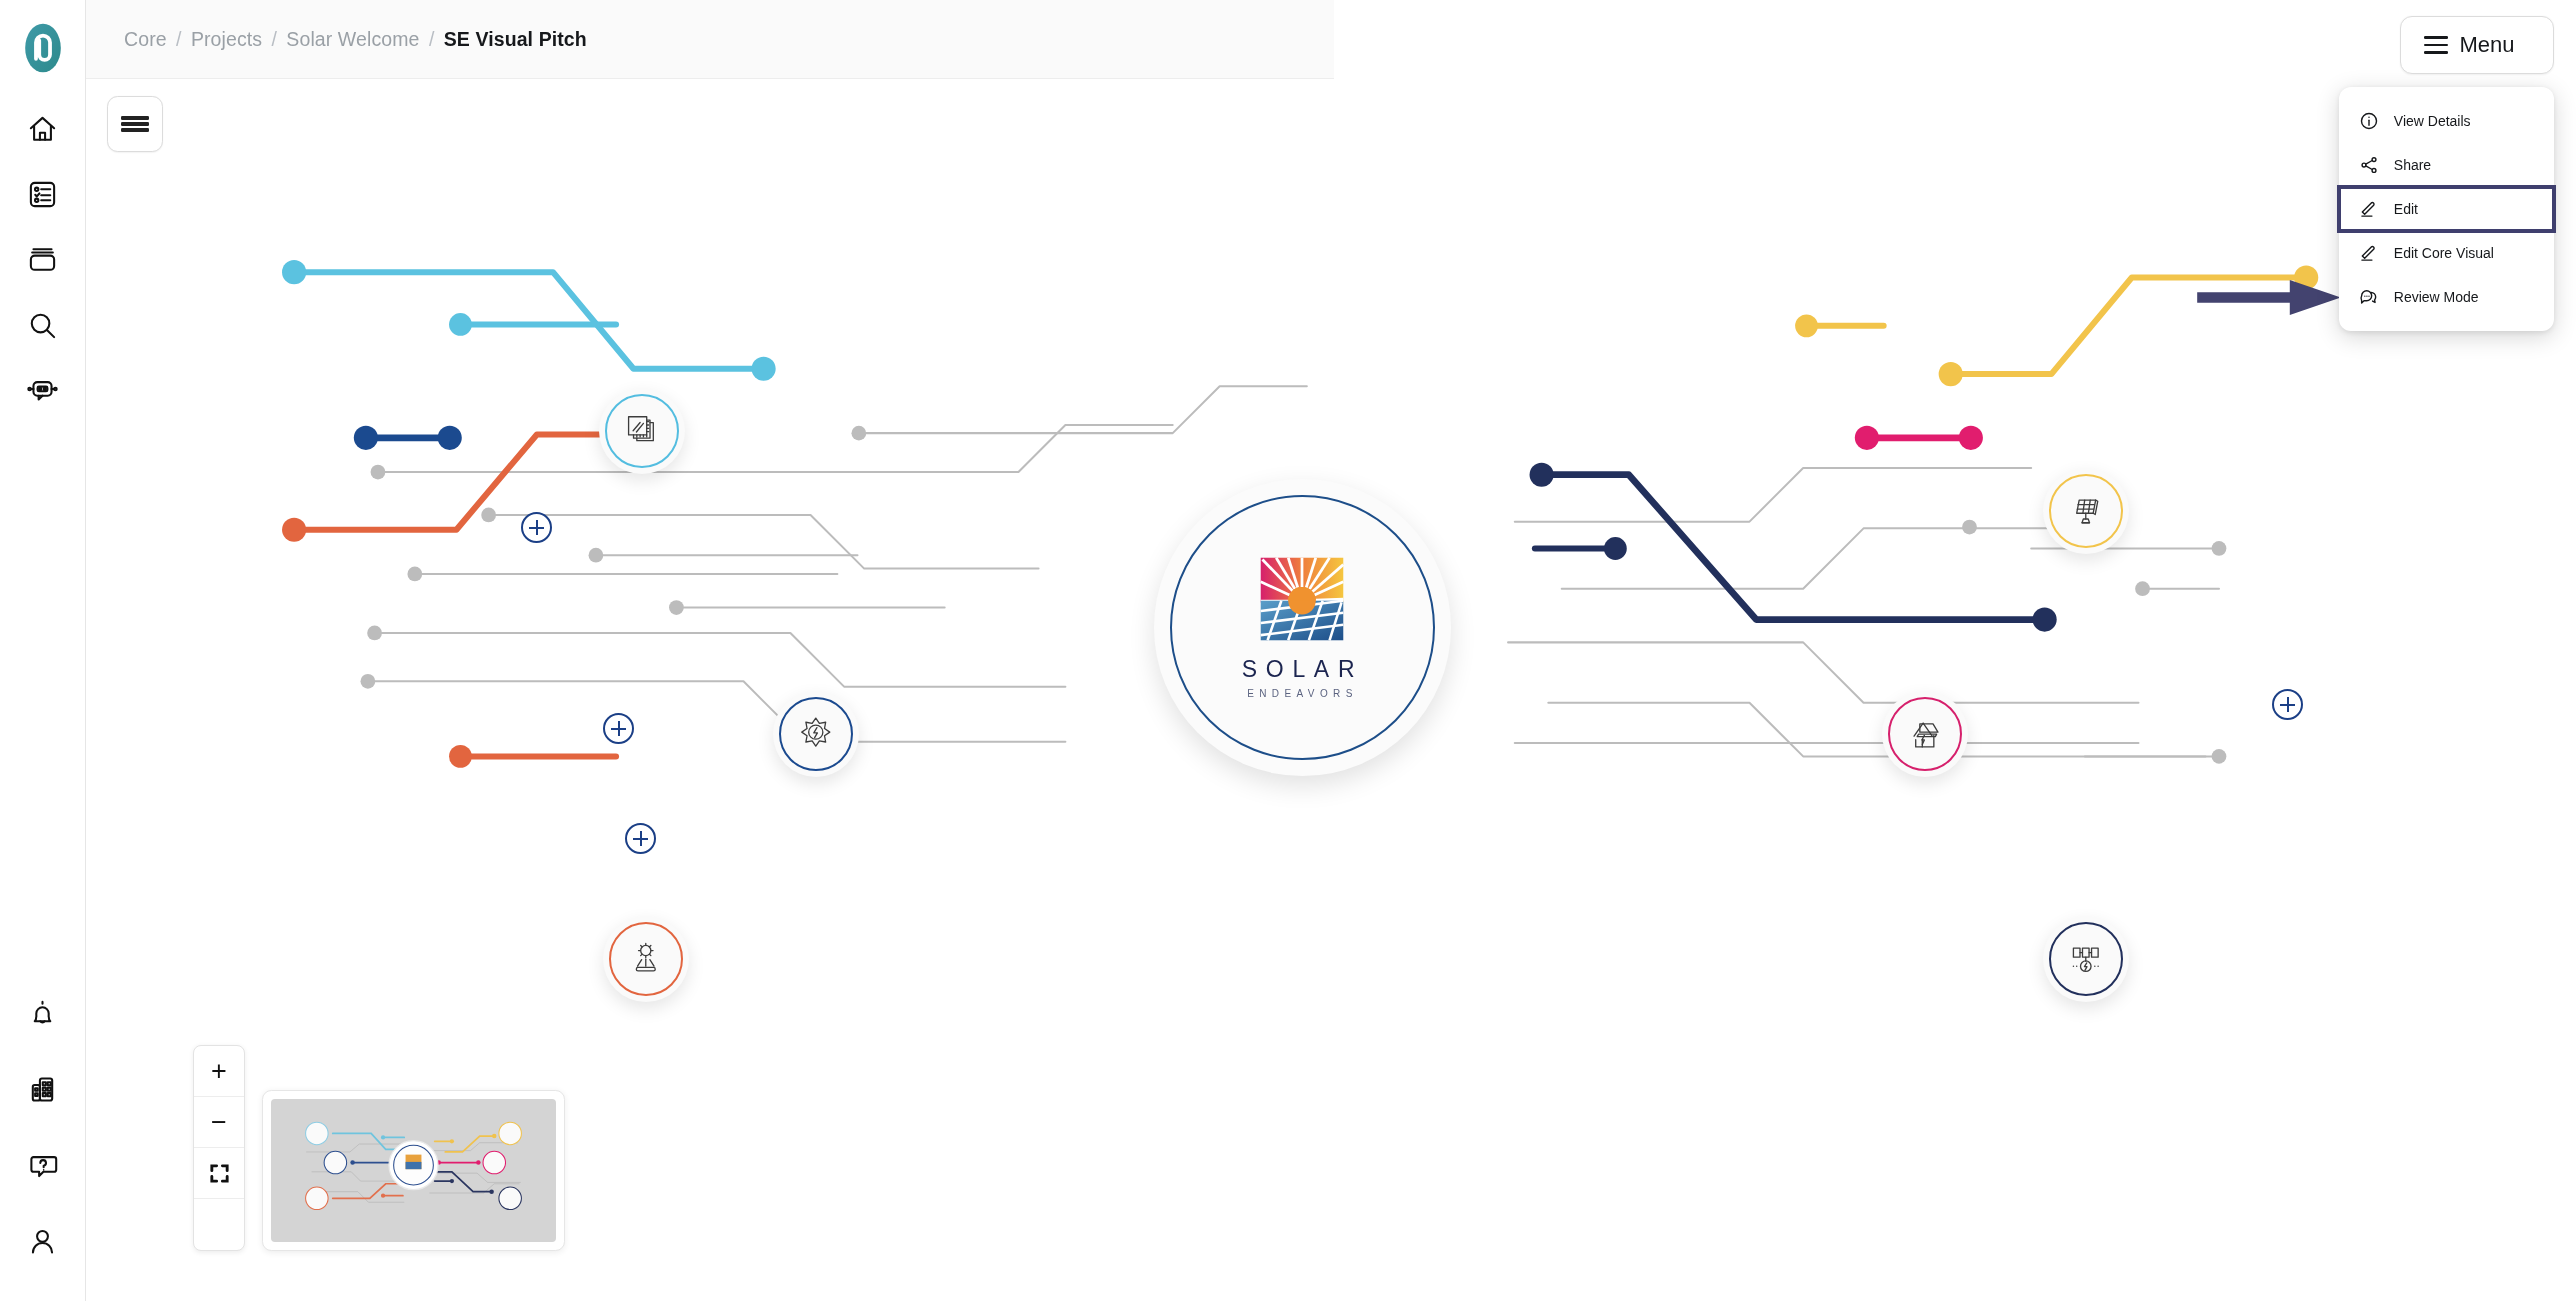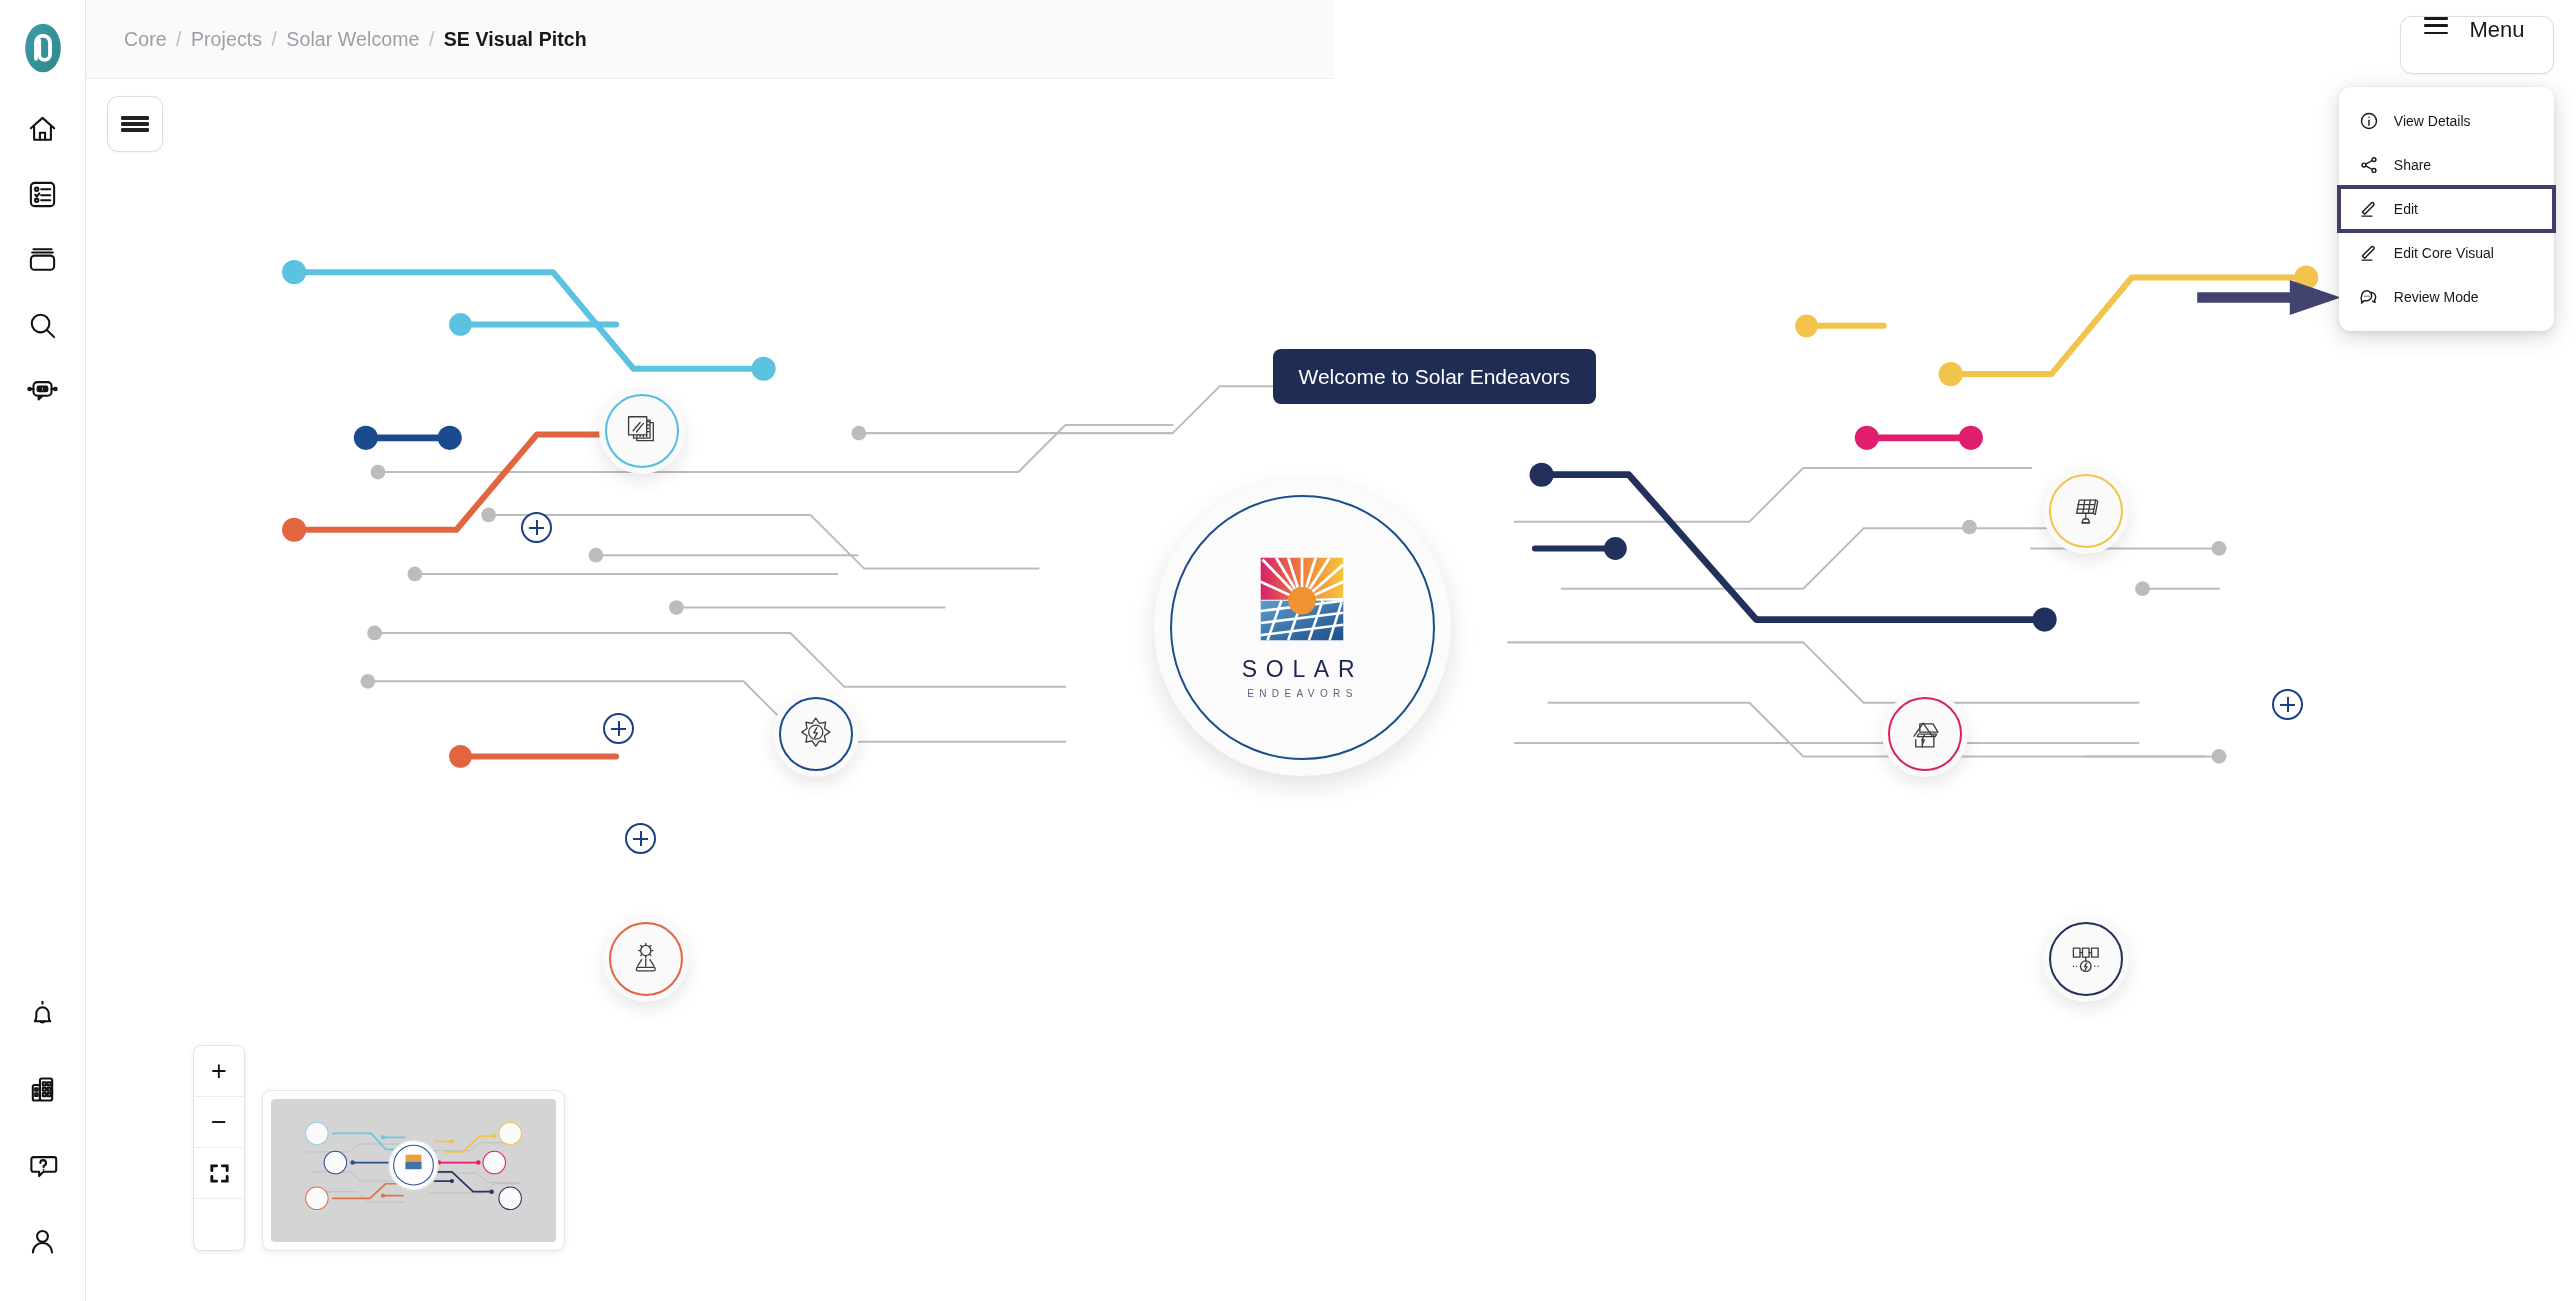--- a/index.html
+++ b/index.html
@@ -53,21 +53,21 @@
     background: #fff; border: 0.7px solid #dcdcdc; border-radius: 10.7px;
     display: flex; align-items: center; justify-content: center; cursor: pointer;
     box-shadow: 0 0.7px 1.3px rgba(0,0,0,.05); z-index: 12;
   }
   .canvas-burger span { display:block; width: 28px; height: 3.4px; background:#222; border-radius:1.3px; margin: 2.7px 0; }
 
   
   .menu-btn {
     position: absolute; right: 22px; top: 16px; height: 58px; min-width: 154px;
     background: #fff; border: 0.7px solid #dcdcdc; border-radius: 12px;
-    display: flex; align-items: flex-start; gap: 22px; padding: 0 23px; cursor: pointer;
+    display: flex; align-items: center; gap: 12px; padding: 0 23px; cursor: pointer;
     box-shadow: 0 0.7px 2px rgba(0,0,0,.06); z-index: 60; font-size: 22px; color: #16181b;
   }
   .menu-btn .bars { display:flex; flex-direction:column; gap:4.7px; }
   .menu-btn .bars i { display:block; width:23.5px; height:2.7px; background:#16181b; border-radius:1.3px; }
 
   .menu-drop {
     position: absolute; right: 22px; top: 87px; width: 215px;
     background: #fff; border-radius: 12px;
     box-shadow: 0 5.4px 23px rgba(0,0,0,.16), 0 1.3px 5.4px rgba(0,0,0,.08);
     padding: 12px 0; z-index: 55;
@@ -364,21 +364,20 @@
     </svg>
 
     <div class="canvas-burger">
       <div>
         <span></span>
           <span></span>
           <span></span>
       </div>
     </div>
 
-    <div class="welcome">Welcome to Solar Endeavors</div>
 
     <div class="hub" style="left:1068px; top:400px; width:297px; height:297px;">
       <div class="ring"></div>
       <div class="hub-logo">
         <svg class="mark" viewBox="0 0 100 100">
           <defs>
             <linearGradient id="ray1" x1="0" y1="0" x2="1" y2="0">
               <stop offset="0" stop-color="#d6206c"></stop>
                 <stop offset=".5" stop-color="#ef7e3d"></stop>
                 <stop offset="1" stop-color="#f5c63f"></stop>

